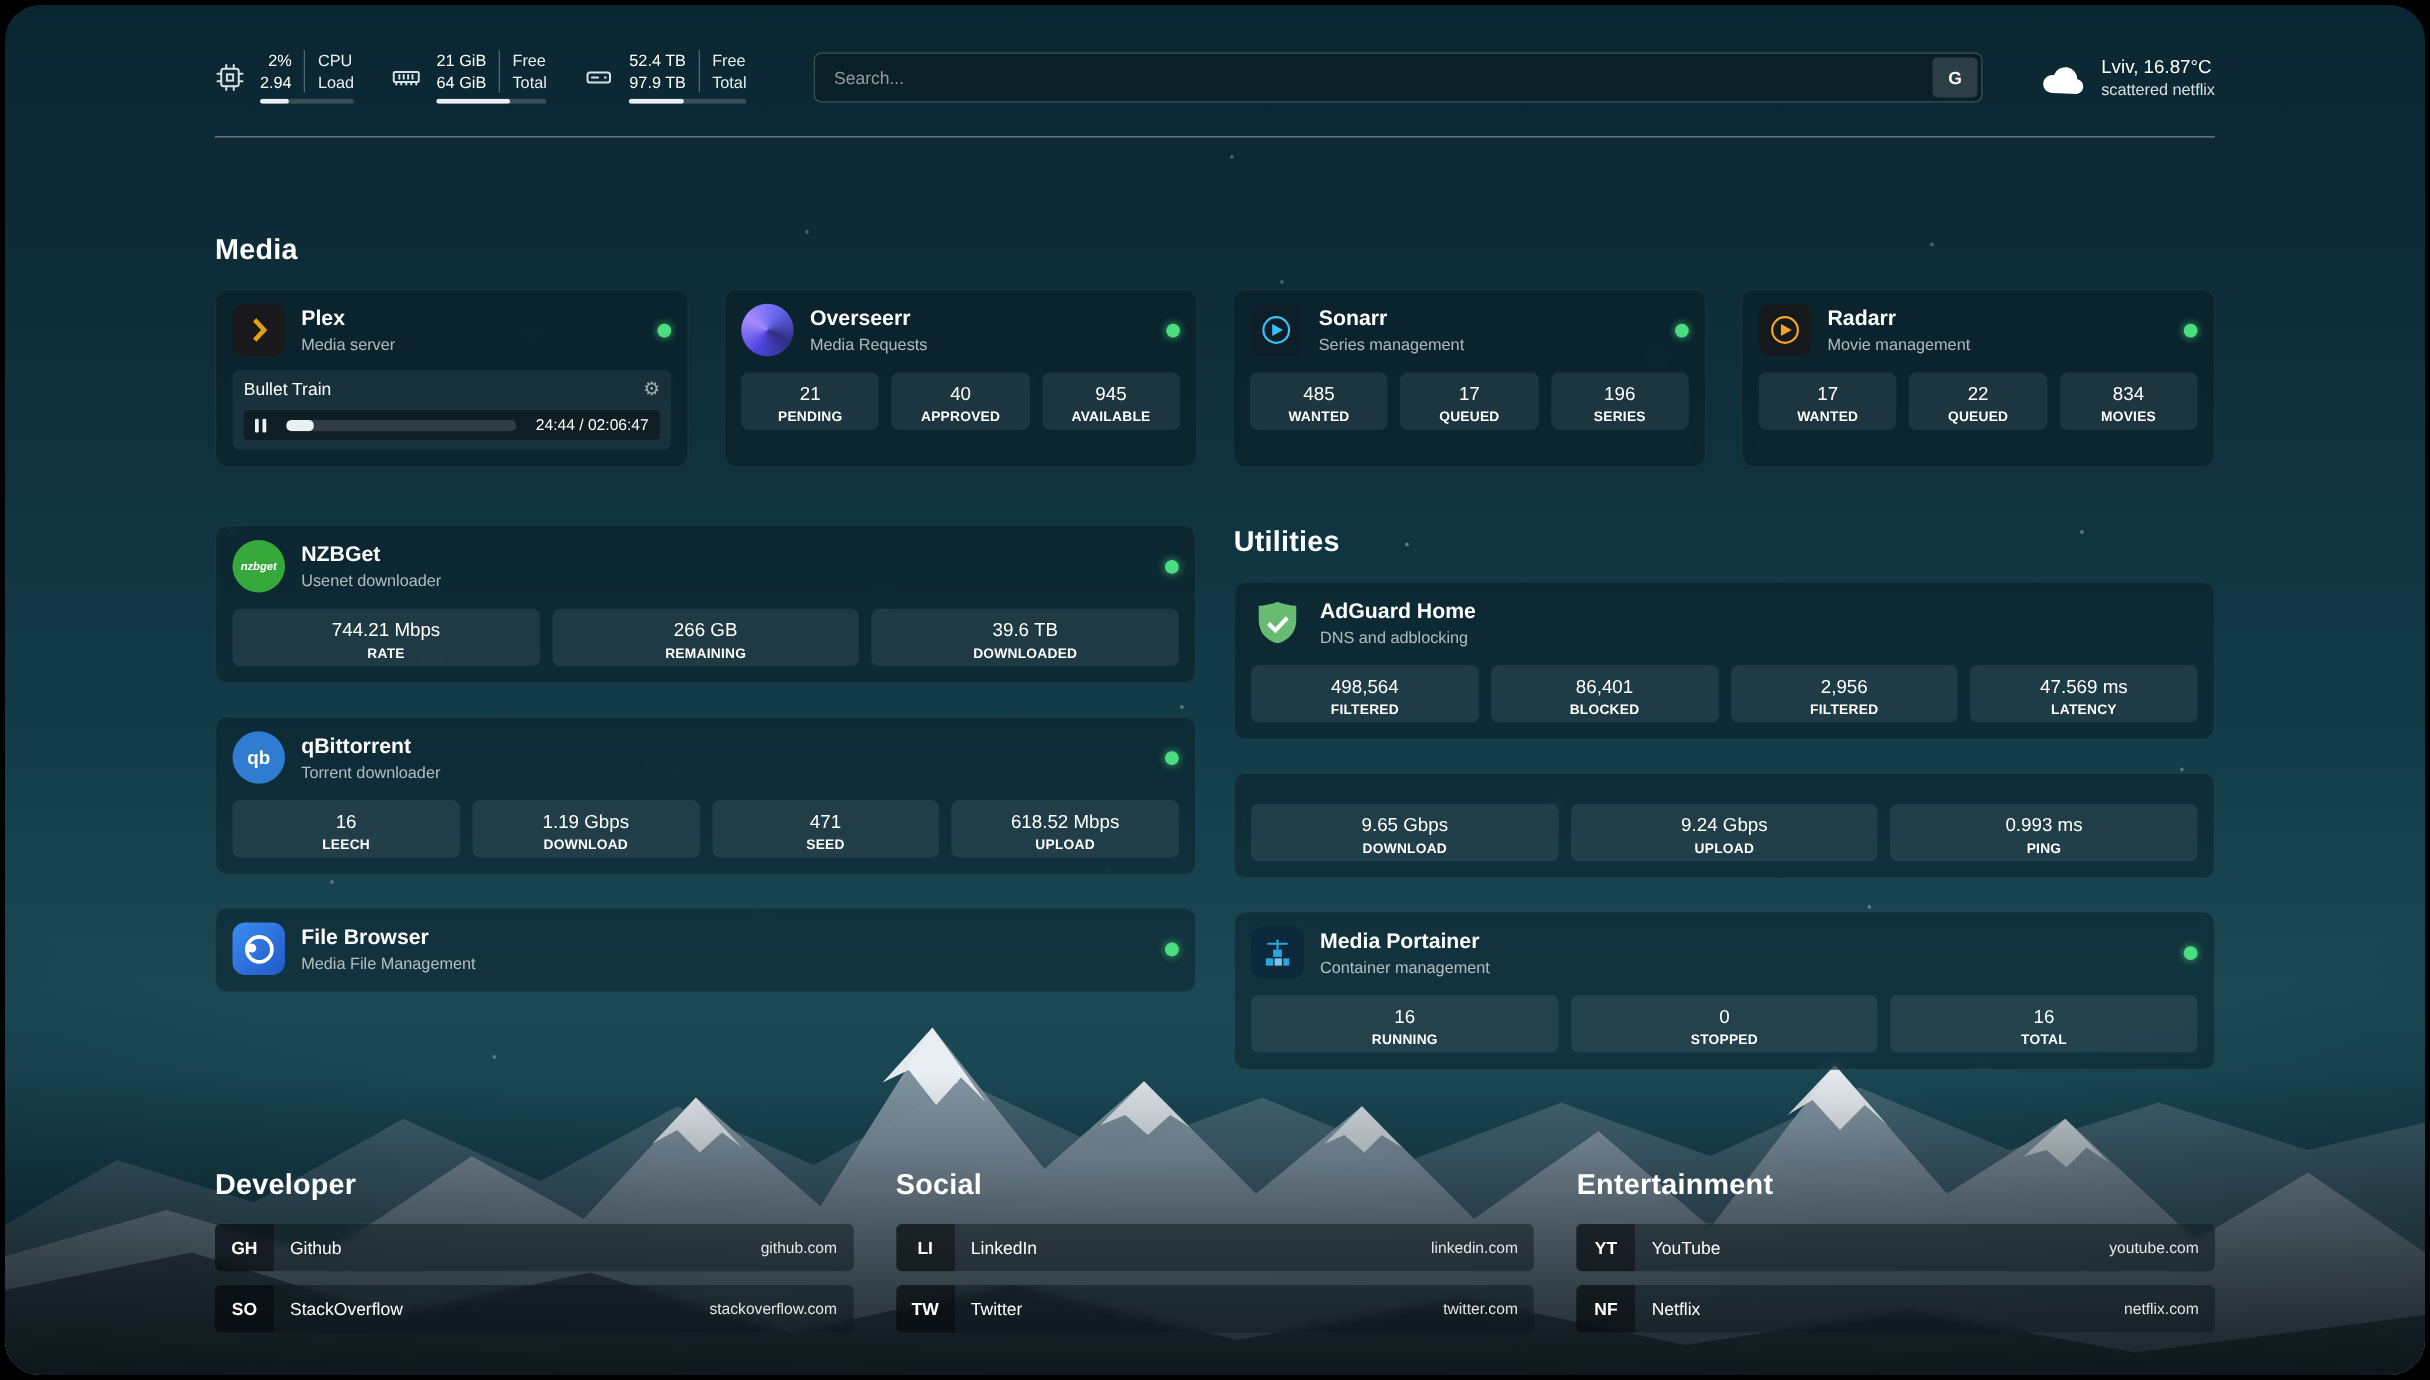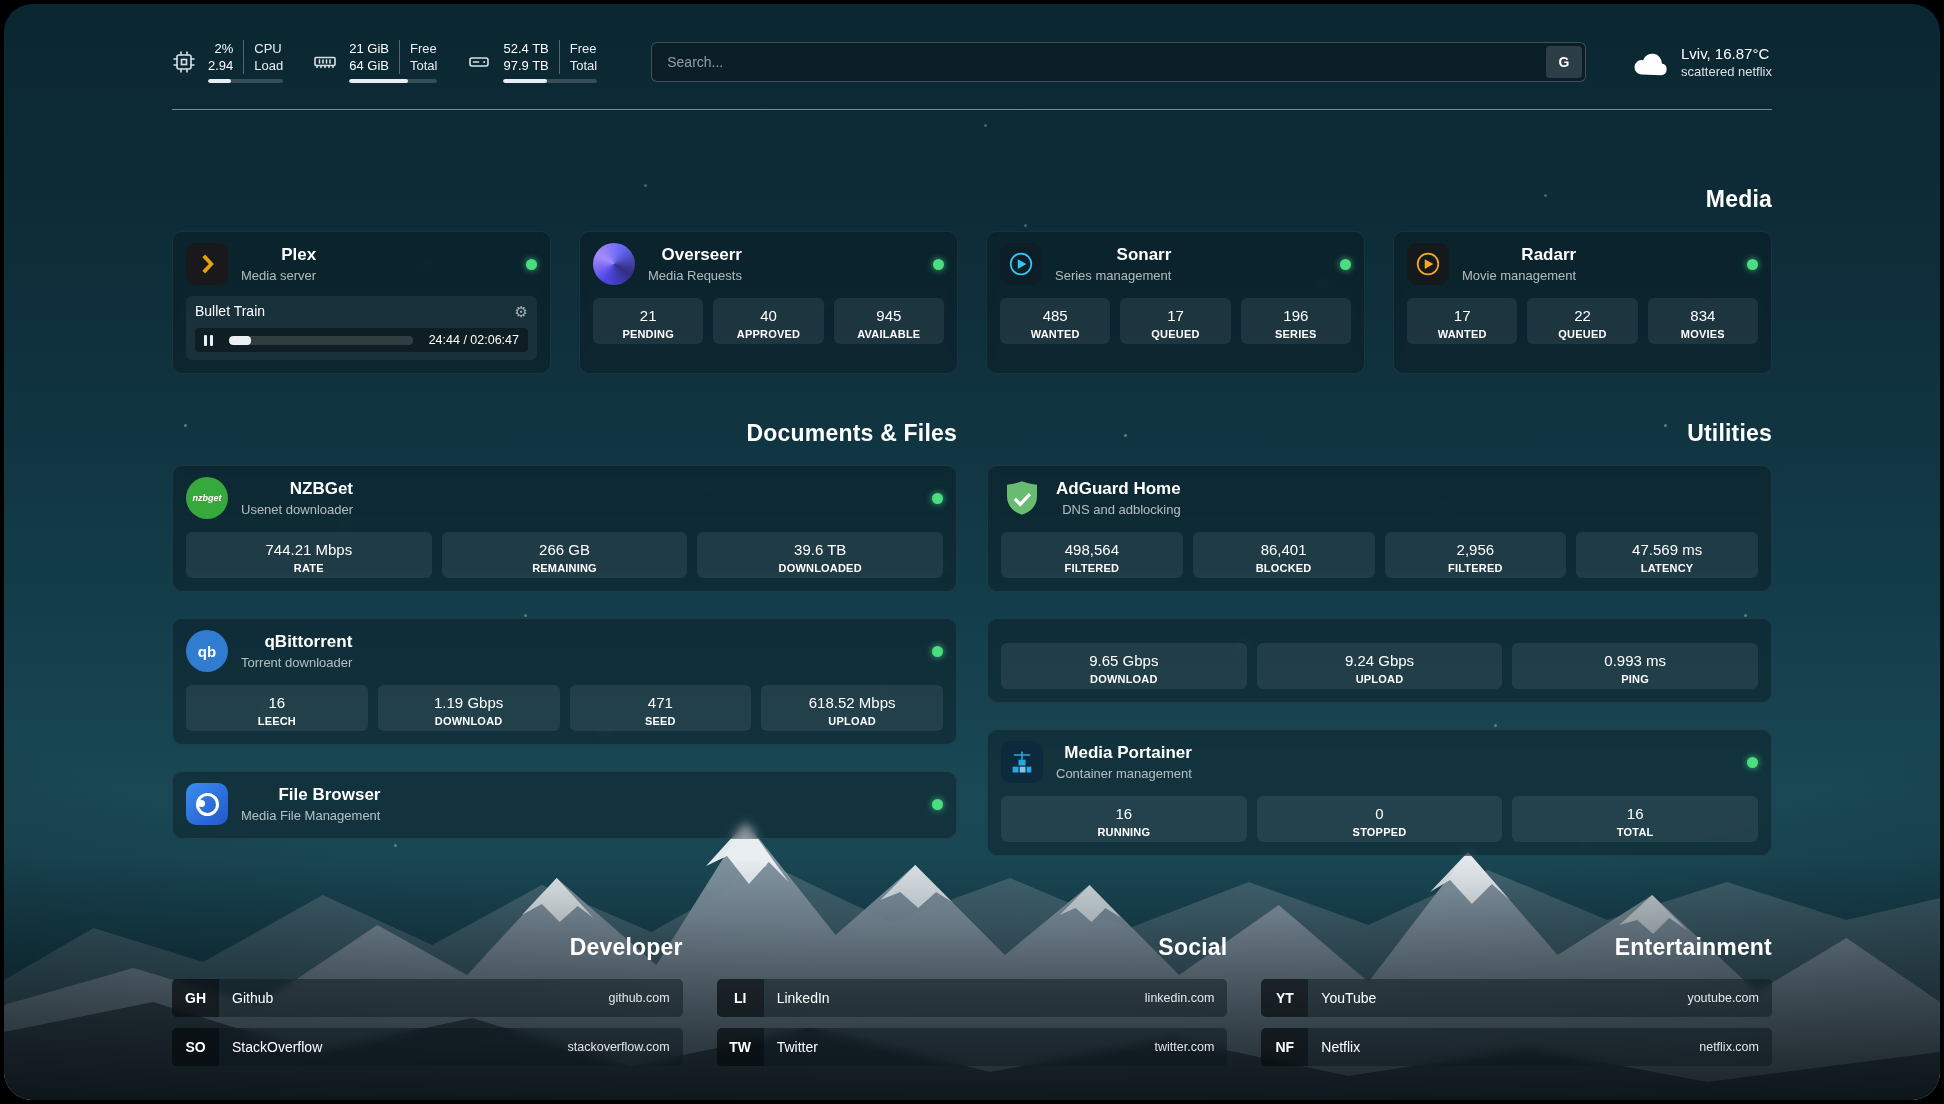--- a/index.html
+++ b/index.html
@@ -40,29 +40,29 @@
   .search input::placeholder{color:rgba(255,255,255,.55);}
   .search-btn{width:36px;height:32px;border:none;border-radius:4px;background:rgba(255,255,255,.14);color:#fff;
     font-size:14px;font-weight:600;cursor:pointer;}
   .weather{display:flex;align-items:center;gap:13px;}
   .weather svg{width:36px;height:28px;display:block;color:#fff;}
   .w-loc{font-size:15px;}
   .w-cond{font-size:13px;color:rgba(255,255,255,.85);margin-top:2px;}
   .divider{height:1px;background:rgba(255,255,255,.45);margin-top:26px;}
 
   
-  h2{font-size:23px;font-weight:600;margin:0 0 18px;letter-spacing:.2px;text-align:right;}
+  h2{font-size:23px;font-weight:600;margin:0 0 18px;letter-spacing:.2px;}
   .section-media{margin-top:76px;}
   .grid4{display:grid;grid-template-columns:repeat(4,1fr);gap:28px;}
   .grid2{display:grid;grid-template-columns:1fr 1fr;gap:30px;margin-top:46px;align-items:start;}
   .col-stack{display:flex;flex-direction:column;gap:26px;}
 
   .card{background:rgba(8,20,28,.40);border:1px solid rgba(255,255,255,.07);border-radius:10px;
     padding:11px 13px 13px;backdrop-filter:blur(5px);box-sizing:border-box;}
-  .card-head{display:flex;align-items:center;gap:13px;text-align:right;}
+  .card-head{display:flex;align-items:center;gap:13px;}
   .app-icon{width:42px;height:42px;border-radius:10px;display:flex;align-items:center;justify-content:center;
     flex:0 0 auto;overflow:hidden;}
   .app-icon svg{display:block;}
   .app-name{font-size:17px;font-weight:600;line-height:20px;}
   .app-desc{font-size:13px;color:rgba(255,255,255,.68);margin-top:3px;}
   .status-dot{margin-left:auto;width:11px;height:11px;border-radius:50%;background:#4ade80;
     box-shadow:0 0 7px rgba(74,222,128,.8);align-self:center;flex:0 0 auto;}
   .stats{display:flex;gap:10px;margin-top:13px;}
   .stat{flex:1;background:rgba(255,255,255,.08);border-radius:6px;text-align:center;padding:9px 4px 4px;}
   .stat-value{font-size:15px;}
@@ -324,21 +324,20 @@
                 <div class="stat-label">MOVIES</div>
               </div>
           </div>
         </div>
       </div>
     </section>
 
     <div class="grid2">
 
       <section>
-        <h2>Documents &amp; Files</h2>
         <div class="col-stack">
 
           <div class="card">
             <div class="card-head">
               <span class="app-icon ic-nzbget">nzbget</span>
               <div class="app-meta">
                 <div class="app-name">NZBGet</div>
                 <div class="app-desc">Usenet downloader</div>
               </div>
               <span class="status-dot"></span>

